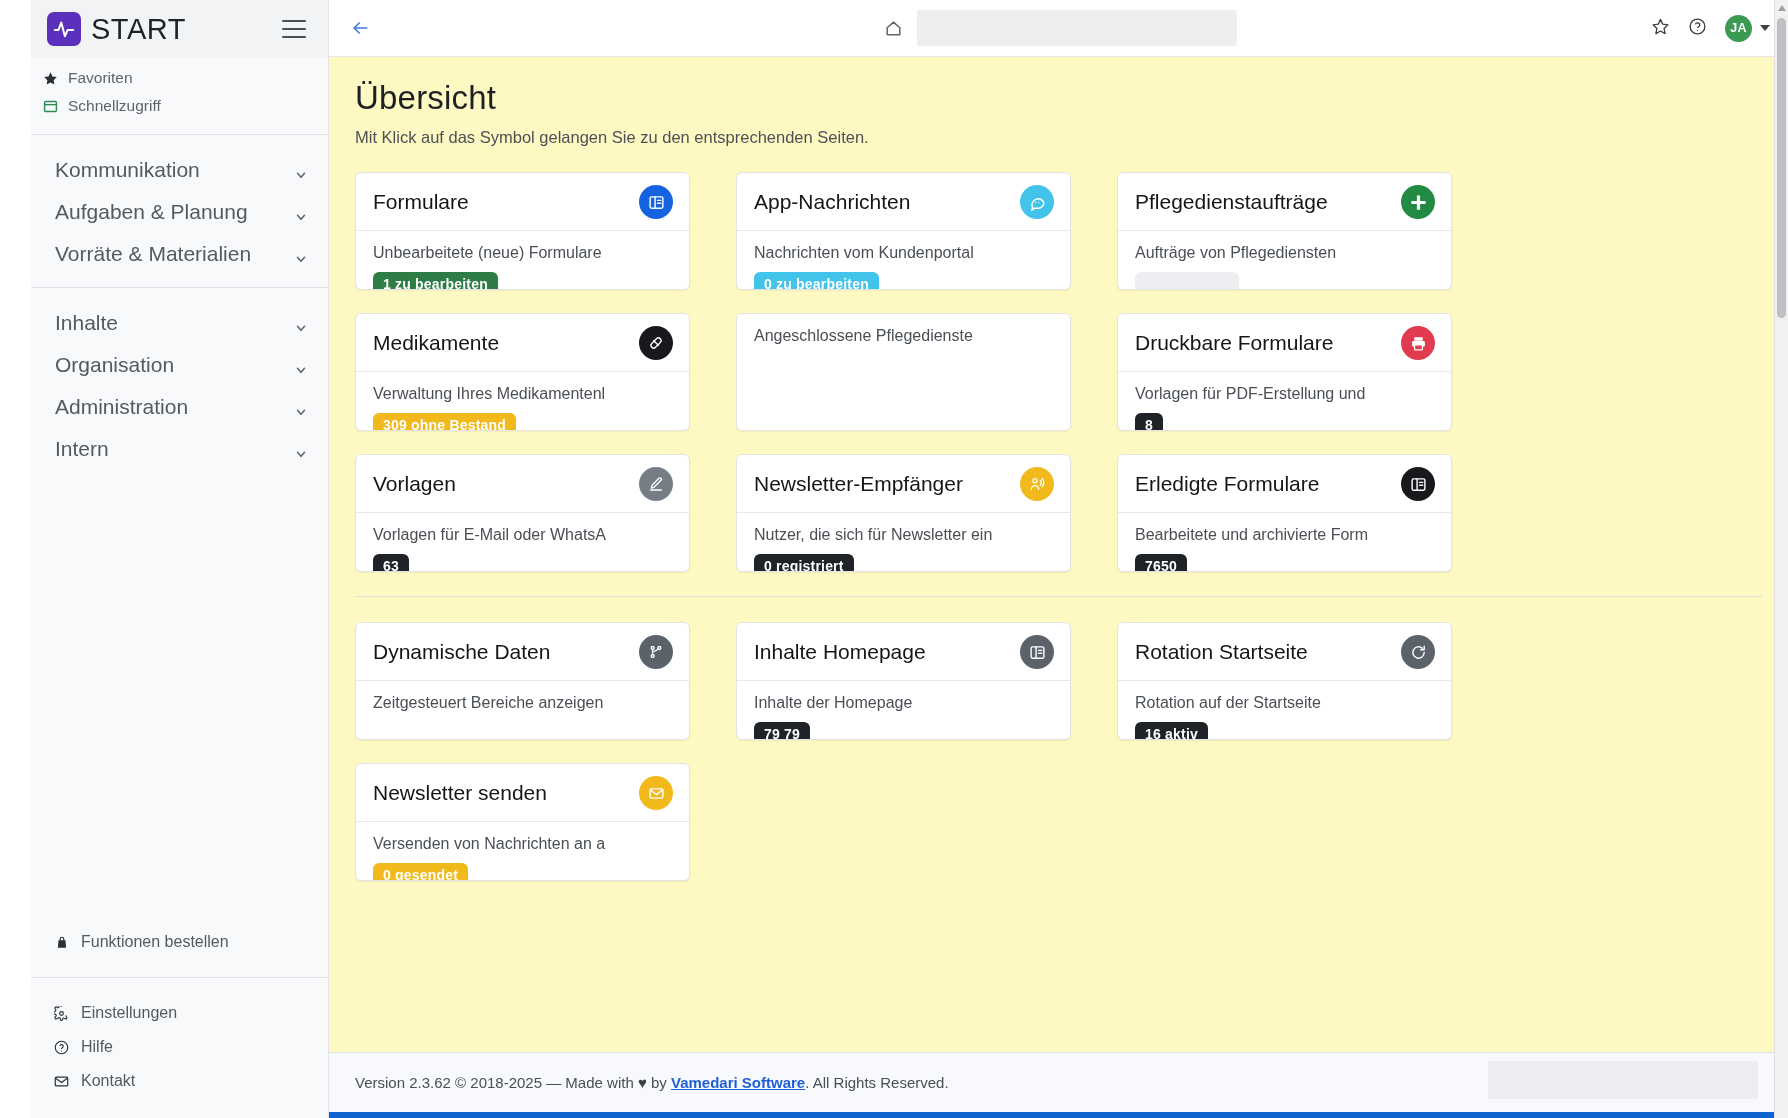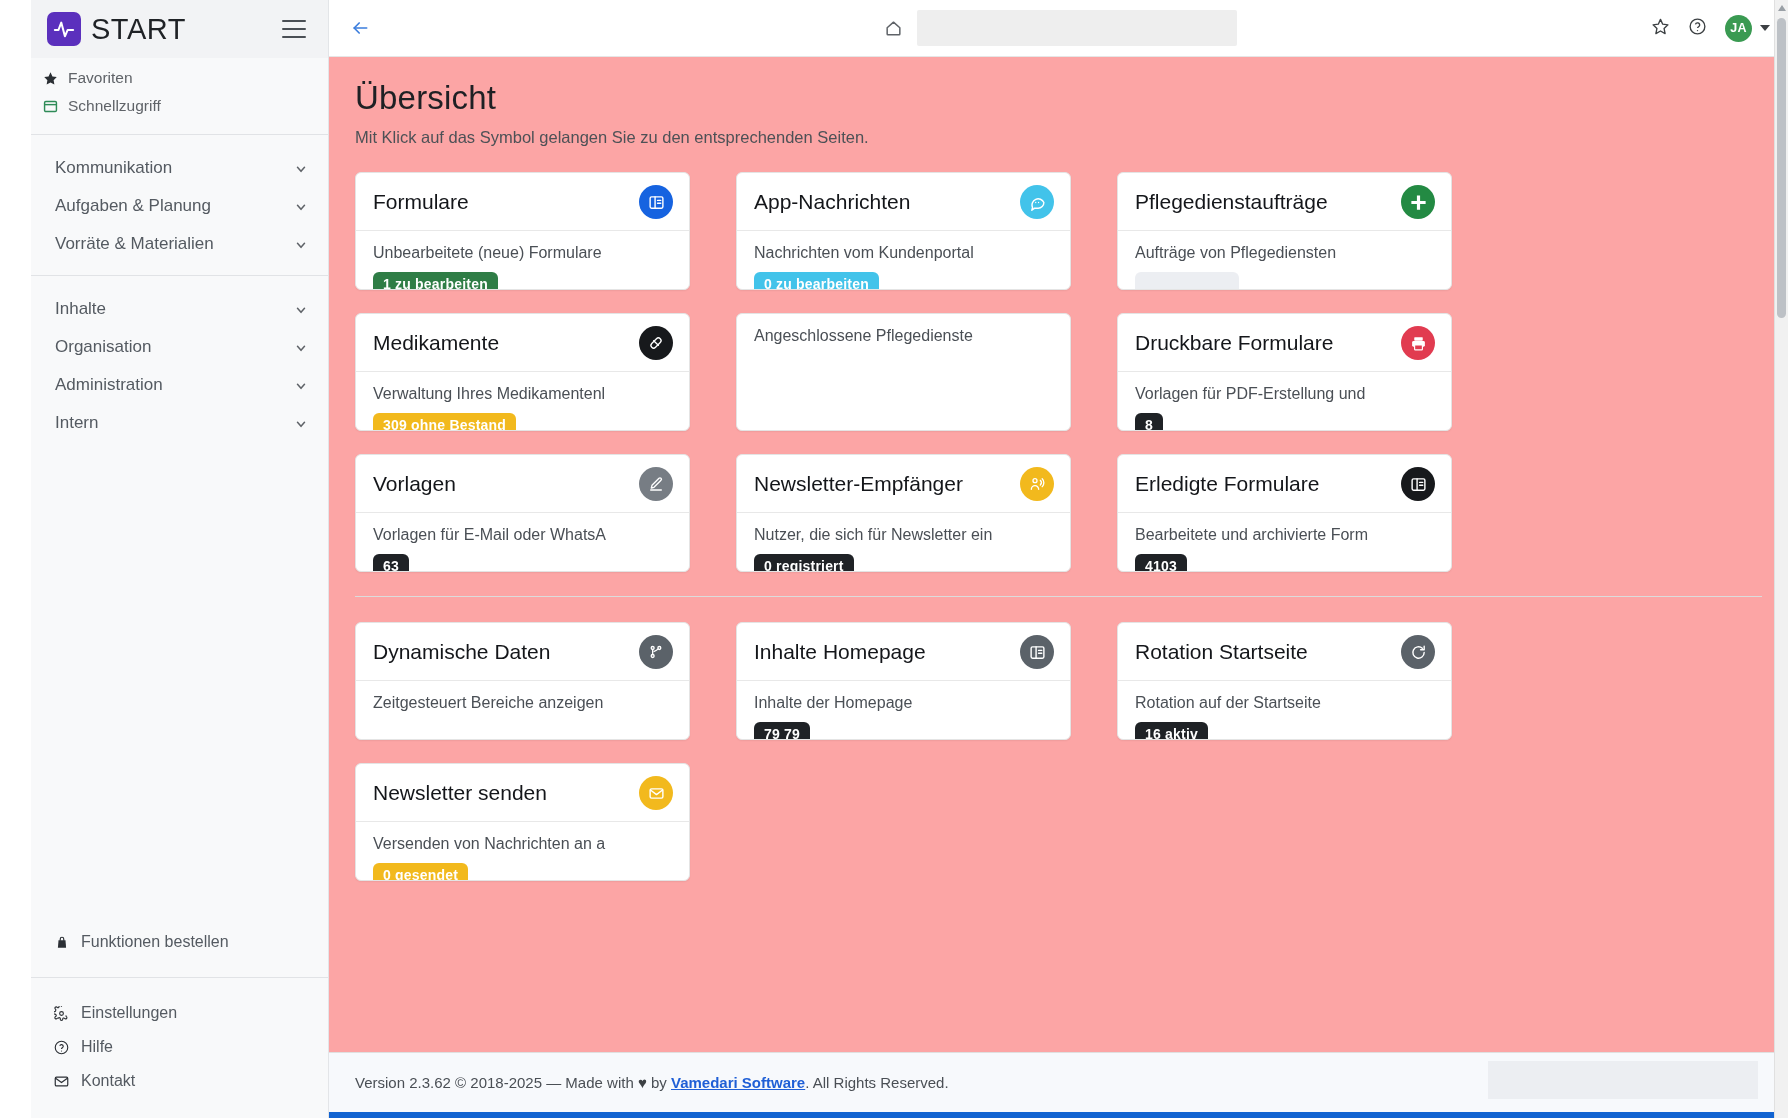--- a/index.html
+++ b/index.html
@@ -52,41 +52,41 @@
     font-size: 15.5px; color: #5f6368; cursor: pointer;
   }
   .quick-item .qi-ico { width: 18px; text-align: center; display: inline-flex; align-items: center; justify-content: center; }
 
   .nav-sep { height: 1px; background: #e1e3e6; margin: 4px 0; }
 
   .nav-group { padding: 10px 0 8px 0; }
   .nav-item {
     display: flex; align-items: center;
     padding: 9px 20px 9px 24px;
-    font-size: 17px; color: #545a61; cursor: pointer;
+    font-size: 21px; color: #545a61; cursor: pointer;
   }
   .nav-item .label { flex: 1; }
   .chev { width: 14px; height: 14px; flex: 0 0 14px; }
 
   .sidebar-spacer { flex: 1 1 auto; }
 
   .bottom-item {
     display: flex; align-items: center; gap: 11px;
     padding: 8px 20px 8px 22px;
     font-size: 16px; color: #545a61; cursor: pointer;
   }
   .bottom-item .bi-ico { width: 17px; display: inline-flex; align-items: center; justify-content: center; }
   .bottom-block-1 { padding-bottom: 14px; }
   .bottom-block-2 { padding: 14px 0 20px 0; }
 
   
   .main {
     flex: 1 1 auto; height: 1118px;
     display: flex; flex-direction: column;
-    background: #fca5a5;
+    background: #fef9c3;
     position: relative; overflow: hidden;
   }
   .topbar {
     height: 57px; background: #ffffff; flex: 0 0 57px;
     display: flex; align-items: center;
     border-bottom: 1px solid #e6e6e6;
     padding: 0 18px 0 14px;
     position: relative;
   }
   .back-arrow { width: 34px; height: 34px; display: flex; align-items: center; justify-content: center; cursor: pointer; }
@@ -476,21 +476,21 @@
               <span class="card-title">Erledigte Formulare</span>
               <span class="card-icon" style="background:#17191c">
                 <svg width="17" height="17" viewBox="0 0 24 24" fill="none" stroke="#ffffff" stroke-width="2" stroke-linecap="round" stroke-linejoin="round">
                   <rect x="3" y="4" width="18" height="16" rx="2"></rect>
                   <line x1="10" y1="4" x2="10" y2="20"></line>
                   <line x1="13.5" y1="9" x2="18" y2="9"></line>
                   <line x1="13.5" y1="13" x2="18" y2="13"></line>
                 </svg>
               </span>
             </div>
-            <div class="card-body"><div class="card-desc">Bearbeitete und archivierte Form</div><span class="badge" style="background:#1f2226">4103</span></div>
+            <div class="card-body"><div class="card-desc">Bearbeitete und archivierte Form</div><span class="badge" style="background:#1f2226">7650</span></div>
           </div>
         </div>
       <div class="divider-row"></div>
       <div class="grid" id="grid-secondary">
           <div class="card">
             <div class="card-head">
               <span class="card-title">Dynamische Daten</span>
               <span class="card-icon" style="background:#5b6269">
                 <svg width="16" height="16" viewBox="0 0 24 24" fill="none" stroke="#ffffff" stroke-width="2" stroke-linecap="round" stroke-linejoin="round">
                   <circle cx="7" cy="18" r="2.2"></circle>

